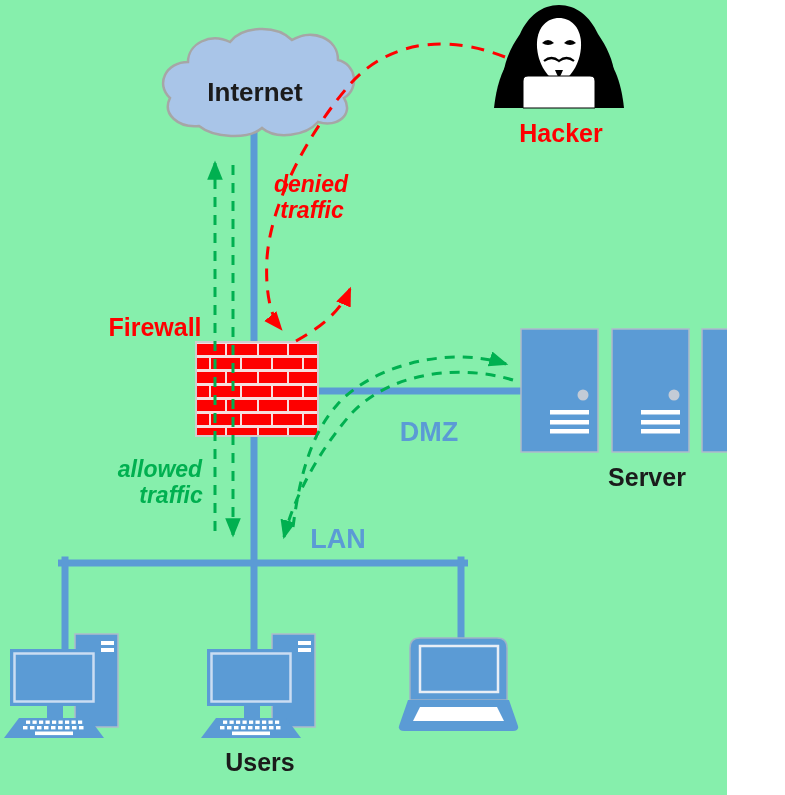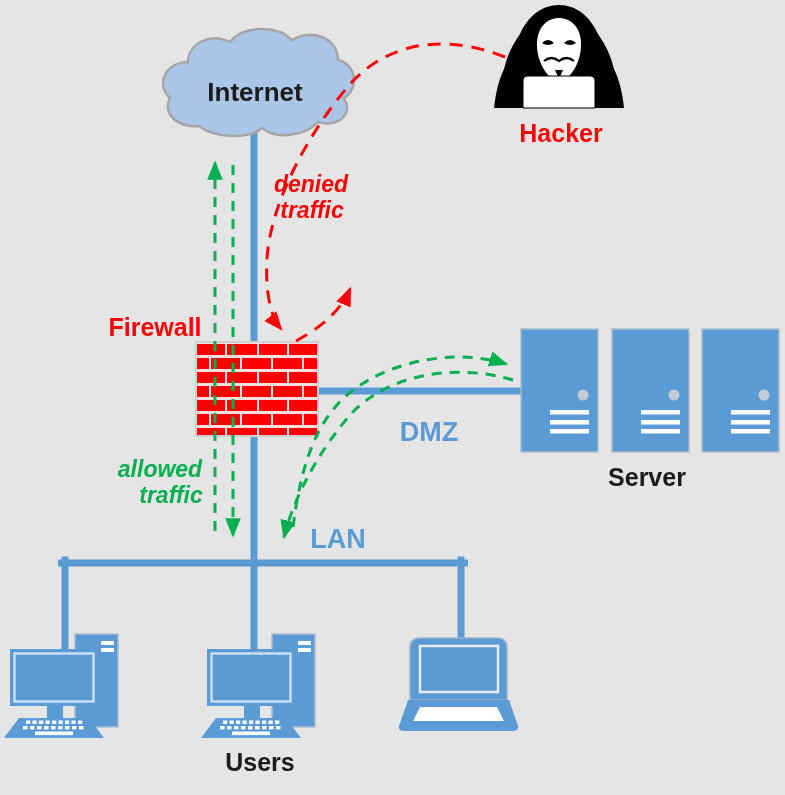--- a/index.html
+++ b/index.html
@@ -1,16 +1,16 @@
 <!DOCTYPE html>
 <html><head>
 <meta charset="utf-8">
 <style>
   html,body{margin:0;padding:0;background:#ffffff;}
-  .canvas{position:relative;width:785px;height:795px;background:#e5e5e5;overflow:hidden;}
+  .canvas{position:relative;width:727px;height:795px;background:#86efac;overflow:hidden;}
   svg{display:block;}
   text{font-family:"Liberation Sans",sans-serif;font-weight:bold;text-anchor:middle;}
   .lbl-node-black{fill:#1b1b1b;font-size:26px;}
   .lbl-node-black-sm{fill:#1b1b1b;font-size:25px;}
   .lbl-blue{fill:#5B9BD5;font-size:27px;}
   .lbl-red{fill:#FF0000;font-size:25px;}
   .lbl-flow-red{fill:#FF0000;font-size:23px;font-style:italic;}
   .lbl-flow-green{fill:#00B050;font-size:23px;font-style:italic;}
   .blue-link{stroke:#5B9BD5;stroke-width:7;fill:none;stroke-linecap:square;}
   .green-flow{stroke:#00B050;stroke-width:3;fill:none;stroke-dasharray:10 8;}

